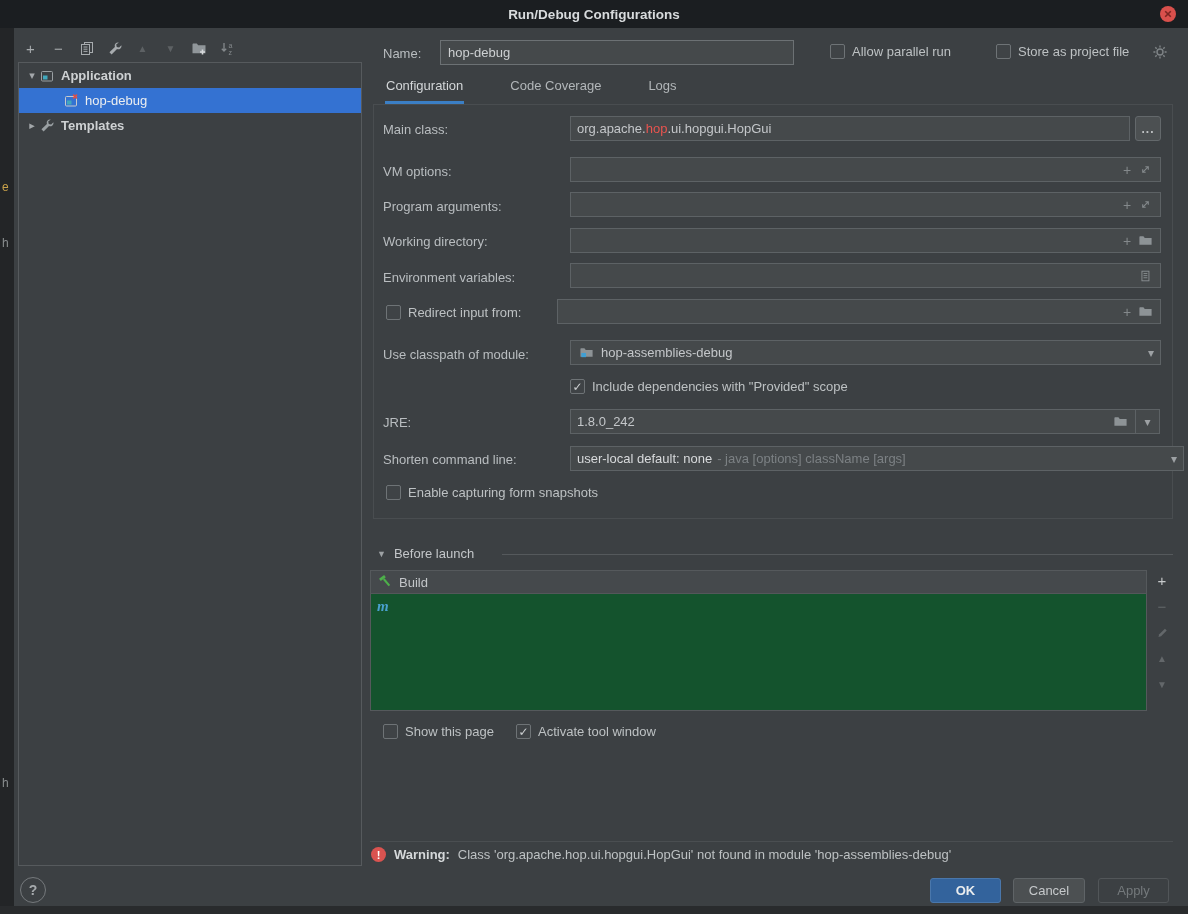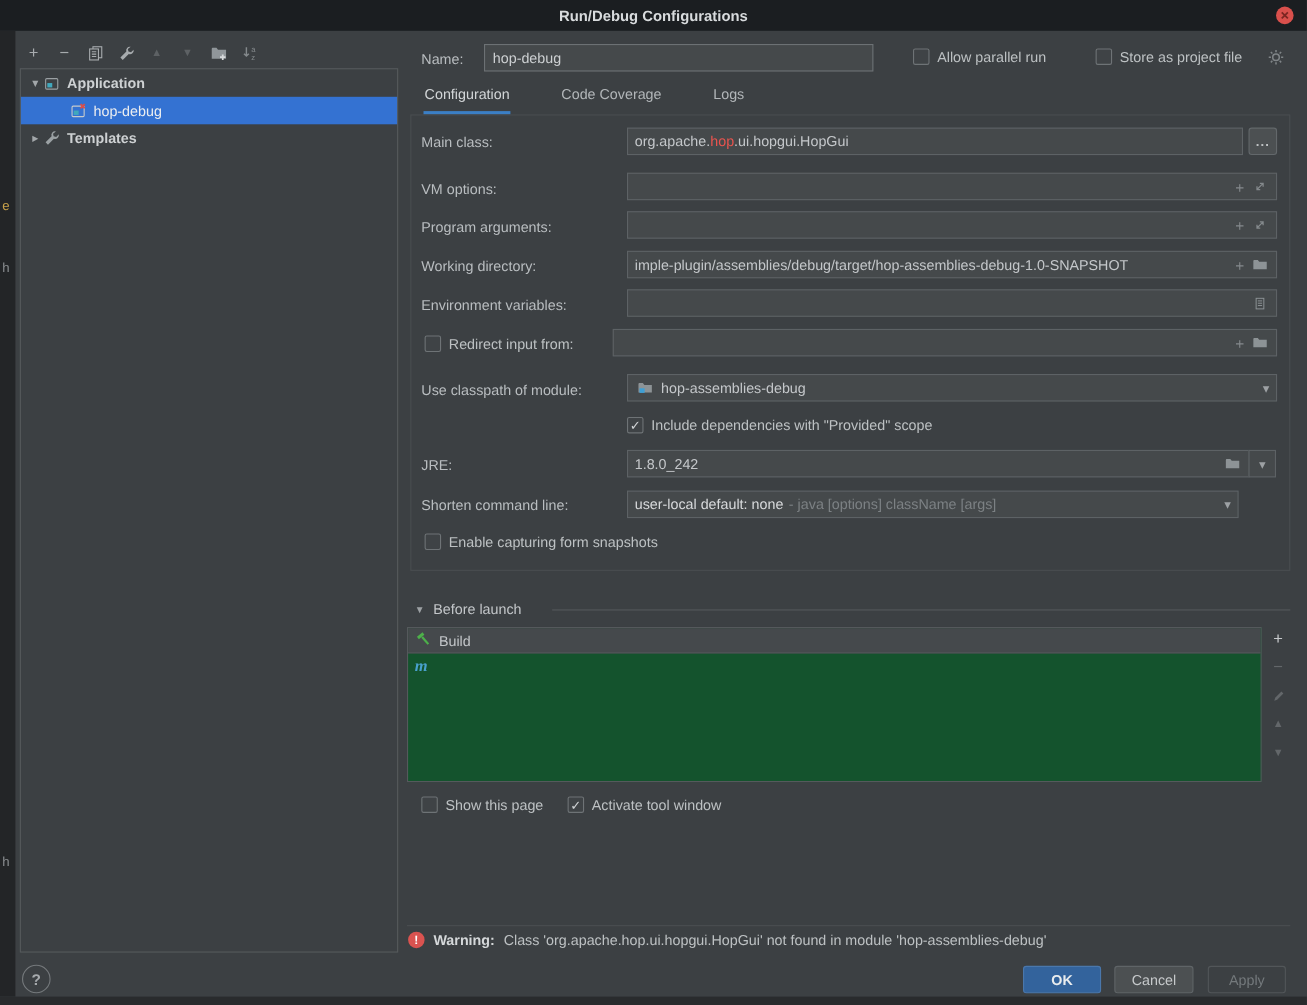--- a/index.html
+++ b/index.html
@@ -268,21 +268,20 @@
   <span class="fld-ico">+</span>
   <span class="fld-ico">
     <svg width="13" height="13" viewBox="0 0 14 14">
         <path d="M4 10 L10 4 M6.8 4H10v3.2 M7.2 10H4V6.8" stroke="#84898c" fill="none" stroke-width="1.2"></path>
       </svg>
   </span>
 </div>
 
 <span class="lbl" style="left:383px; top:234px;">Working directory:</span>
 <div class="field" style="left:570px; top:228px; width:591px;">
-  <span>imple-plugin/assemblies/debug/target/hop-assemblies-debug-1.0-SNAPSHOT</span>
   <span class="spacer"></span>
   <span class="fld-ico">+</span>
   <span class="fld-ico">
     <svg width="15" height="15" viewBox="0 0 16 16">
         <path d="M1.5 4.5c0-.5.4-1 1-1h3.3l1.4 1.8h7.3v7.2H1.5z" fill="#8d9396"></path>
       </svg>
   </span>
 </div>
 
 <span class="lbl" style="left:383px; top:270px;">Environment variables:</span>
@@ -338,21 +337,21 @@
     <svg width="15" height="15" viewBox="0 0 16 16">
         <path d="M1.5 4.5c0-.5.4-1 1-1h3.3l1.4 1.8h7.3v7.2H1.5z" fill="#8d9396"></path>
       </svg>
   </span>
 </div>
 <div class="jre-arrow-btn" style="left:1135px; top:409px;">
   <span class="combo-arrow">▾</span>
 </div>
 
 <span class="lbl" style="left:383px; top:452px;">Shorten command line:</span>
-<div class="field" style="left:570px; top:446px; width:556px; gap:5px;">
+<div class="field" style="left:570px; top:446px; width:614px; gap:5px;">
   <span style="color:#d8dadc;">user-local default: none</span>
   <span class="hint">- java [options] className [args]</span>
   <span class="spacer"></span>
   <span class="combo-arrow">▾</span>
 </div>
 
 <label class="cb-wrap" style="left:386px; top:485px;">
   <span class="cb"></span>
   <span>Enable capturing form snapshots</span>
 </label>

